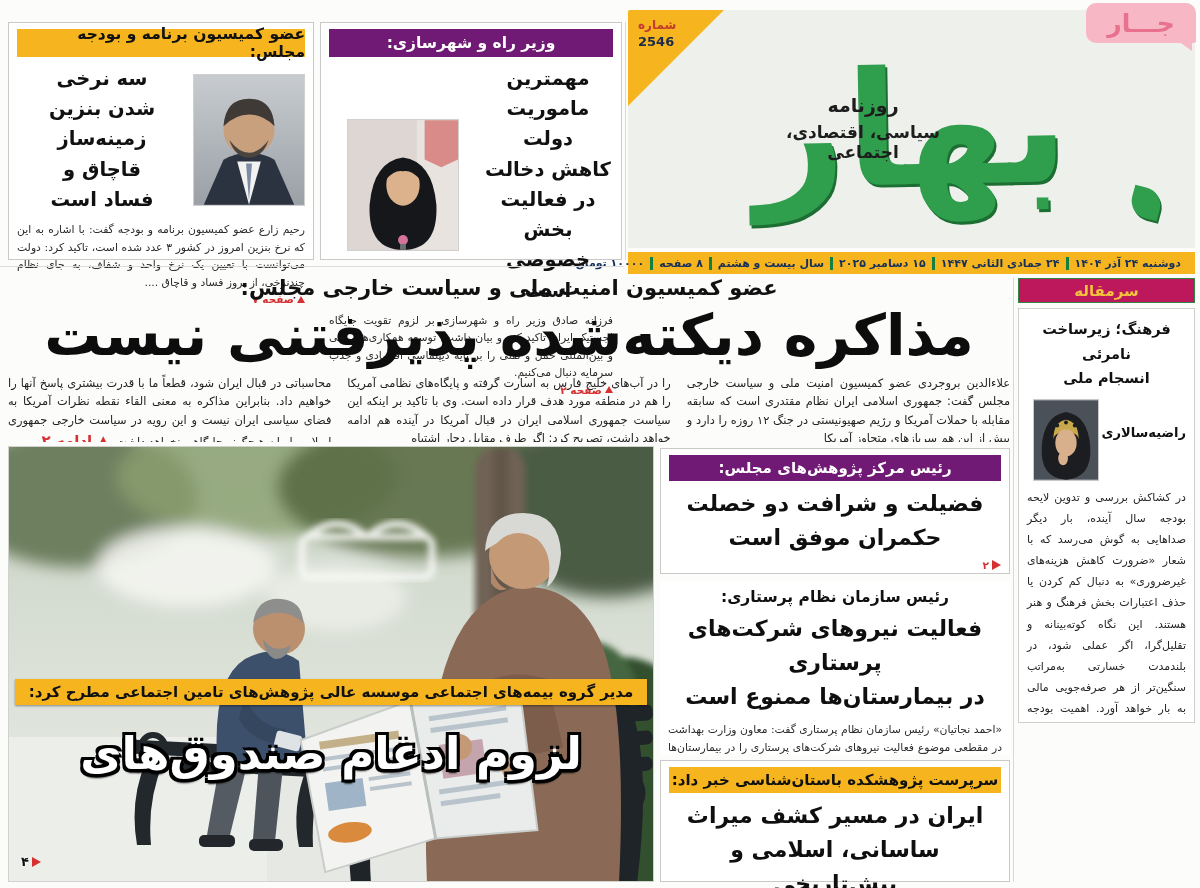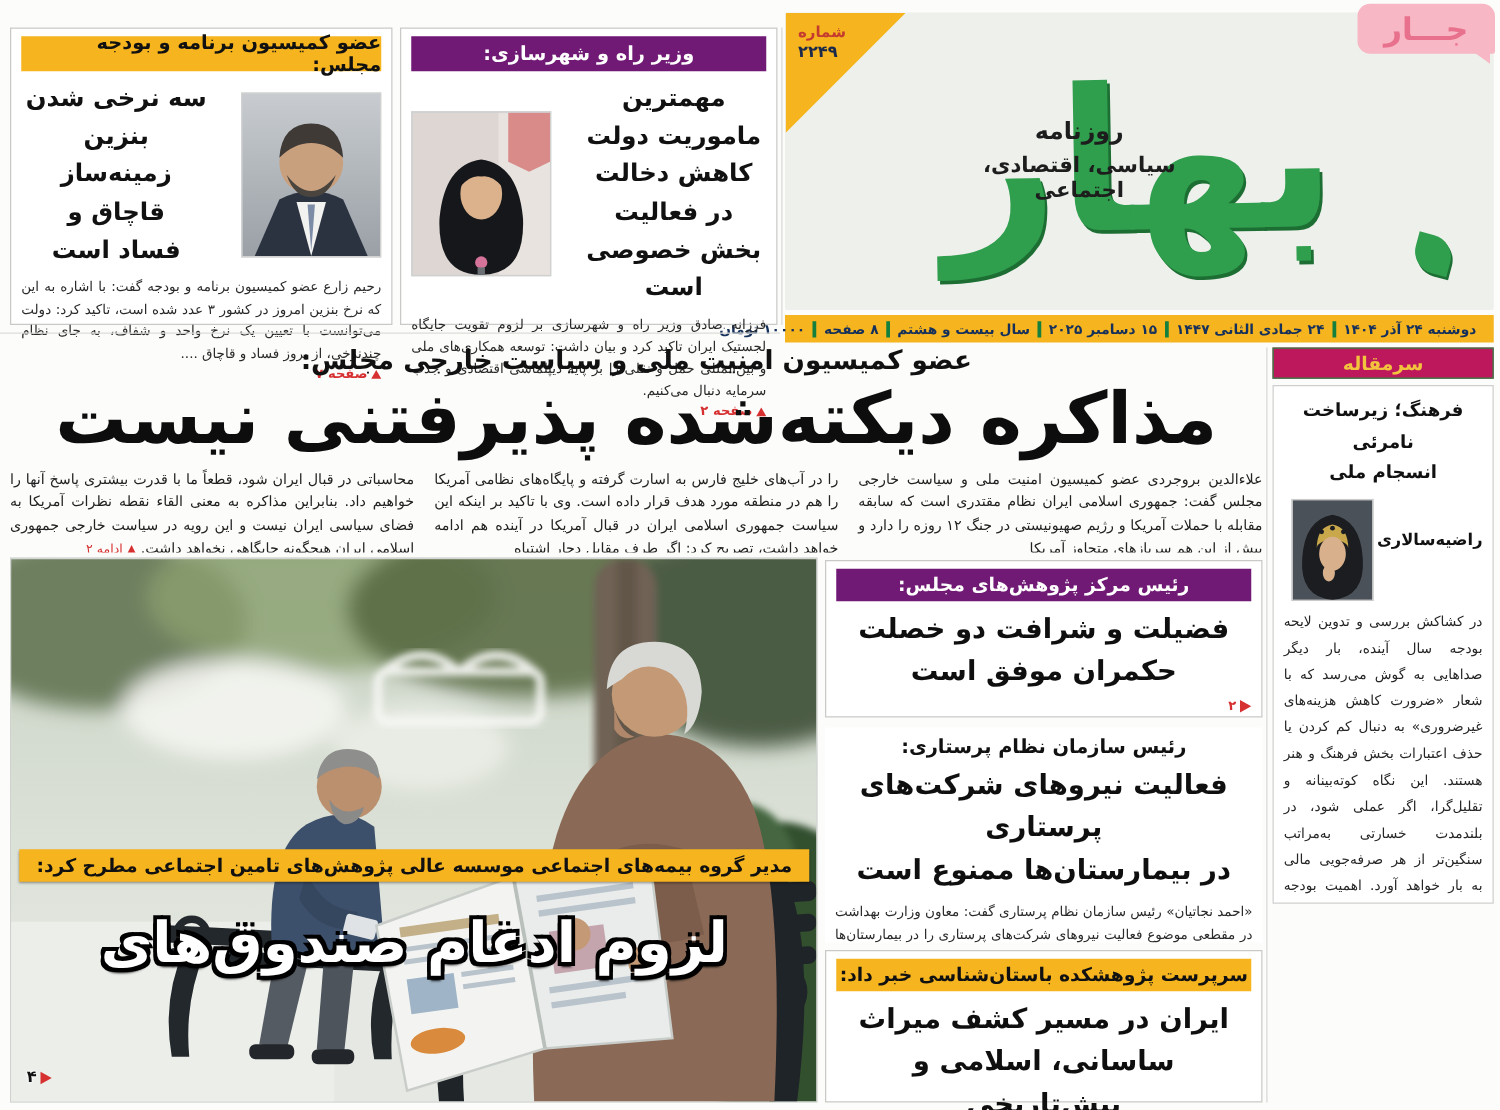--- a/index.html
+++ b/index.html
@@ -58,21 +58,21 @@
   .topbox {
     position:absolute; top:22px; height:238px; background:#fff;
     border:1px solid #c9c9c7; padding:6px 8px;
   }
   .topbox .head {
     height:28px; display:flex; align-items:center; justify-content:center;
     font-size:15.5px; font-weight:bold;
   }
   .head-yellow { background:#f6b41f; color:#111; }
   .head-green  { background:#701a75; color:#fff; }
-  .topbox .row { display:flex; gap:24px; margin-top:7px; align-items:center; }
+  .topbox .row { display:flex; gap:24px; margin-top:7px; align-items:center;margin-left:18px; }
   .topbox .hl { flex:1; text-align:center; font-size:19.5px; font-weight:bold; line-height:1.55; color:#111; }
   .photo-frame { width:112px; height:132px; border:1px solid #d0d0ce; background:#cfd3d6; flex:0 0 auto; }
   .photo-frame svg { display:block; width:100%; height:100%; }
   .topbox .body { margin-top:6px; font-size:10.8px; line-height:1.62; text-align:justify; color:#2a2a2a; }
   .pgmark { display:flex; align-items:center; gap:3px; color:#d63030; font-size:10.5px; font-weight:bold; margin-top:2px; }
   .tri-up { width:0; height:0; border-left:4px solid transparent; border-right:4px solid transparent; border-bottom:7px solid #d63030; }
   .tri-right { width:0; height:0; border-top:5px solid transparent; border-bottom:5px solid transparent; border-right:0; border-left:9px solid #d63030; }
   
   .lead-kicker {
     position:absolute; left:8px; top:276px; width:1002px; text-align:center;
@@ -80,21 +80,21 @@
   }
   .lead-headline {
     position:absolute; left:8px; top:302px; width:1002px; text-align:center;
     font-size:57px; font-weight:bold; color:#0d0d0d; white-space:nowrap; letter-spacing:-2px;
   }
   .lead-cols {
     position:absolute; left:8px; top:374px; width:1002px; height:68px;
     display:flex; gap:16px; overflow:hidden;
   }
   .lead-col { flex:1; font-size:11.4px; line-height:1.6; text-align:justify; color:#222; }
-  .lead-col .inline-mark { color:#d63030; font-weight:normal; font-size:10px; white-space:nowrap; }
+  .lead-col .inline-mark { color:#d63030; font-weight:bold; font-size:15px; white-space:nowrap; }
   
   .photo-story {
     position:absolute; left:8px; top:446px; width:646px; height:436px;
     border:1px solid #cfd2cf; overflow:hidden; background:#dfe3dd;
   }
   .photo-story svg.scene { position:absolute; inset:0; display:block; }
   .ps-kicker-wrap { position:absolute; left:0; top:232px; width:100%; text-align:center; z-index:4; }
   .ps-kicker {
     display:inline-block; background:#f6b41f; color:#111; font-size:15px; font-weight:bold;
     padding:4px 14px; box-shadow:0 1px 2px rgba(0,0,0,.4);
@@ -134,21 +134,21 @@
   .editorial .body { margin-top:6px; font-size:11px; line-height:1.92; text-align:justify; color:#252525; }
 </style>
 </head>
 <body>
 
 <div class="page">
 
   <div class="masthead">
     <div class="issue-corner">
       <span class="lbl">شماره</span>
-      <span class="num">۲۲۴۹</span>
+      <span class="num">2546</span>
     </div>
     <div class="logo-word">بهار</div>
     <div class="logo-leaf"></div>
     <div class="masthead-subtitle">
       <span class="s1">روزنامه</span>
       <span class="s2">سیاسی، اقتصادی، اجتماعی</span>
     </div>
   </div>
   <div class="jar-badge">جـــار</div>
 

